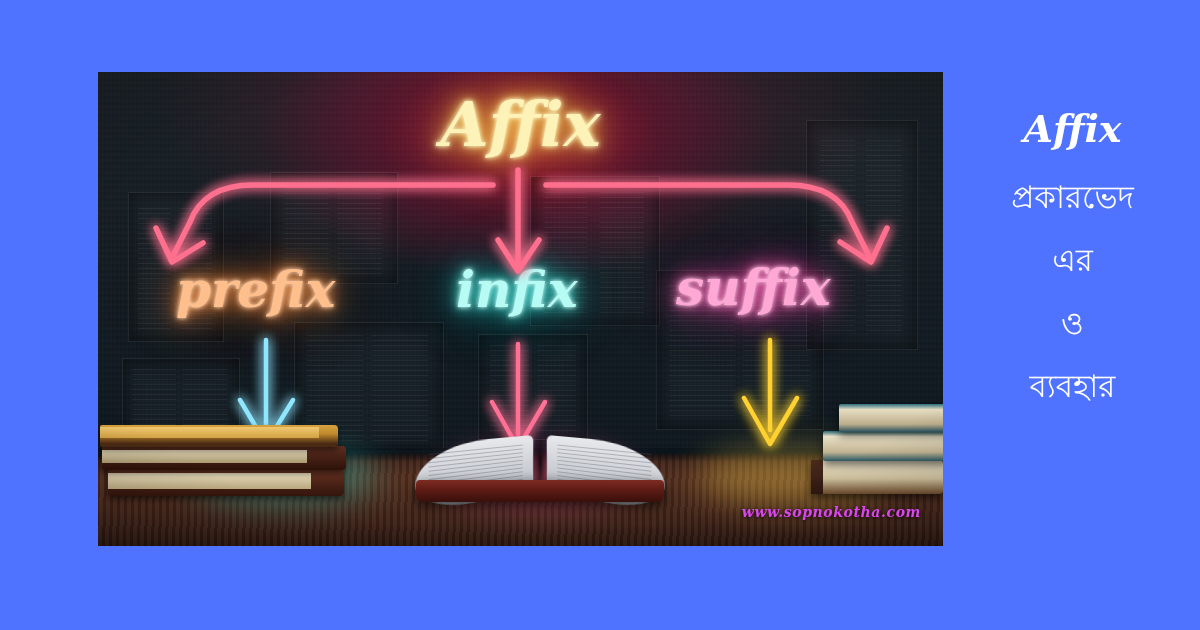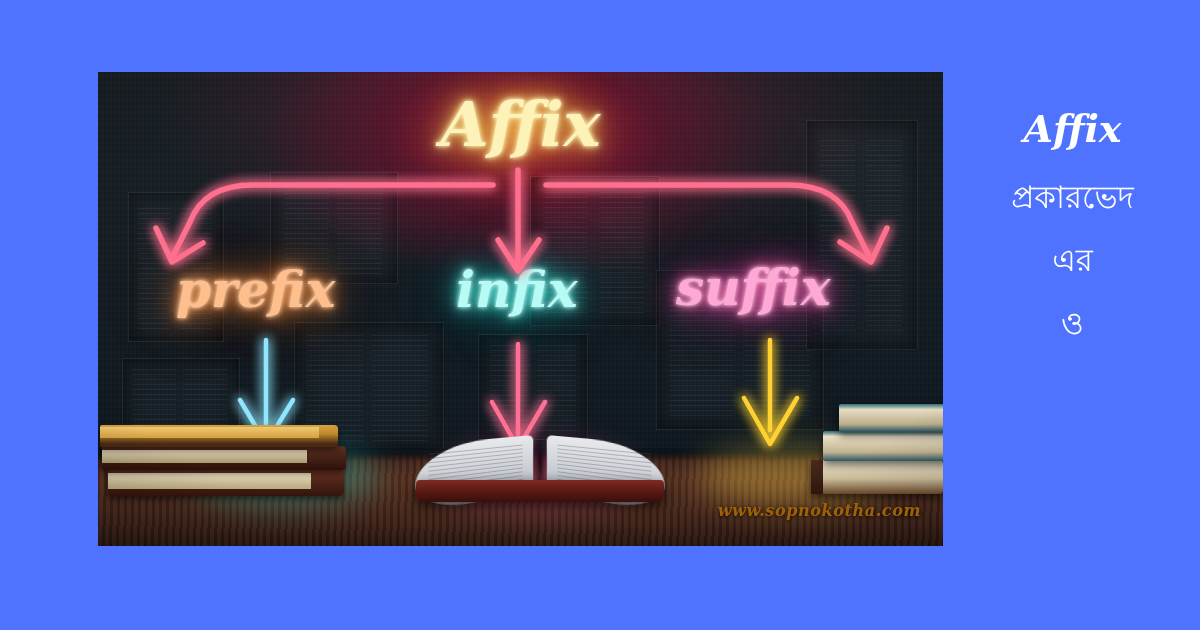--- a/index.html
+++ b/index.html
@@ -266,22 +266,22 @@
   .dg-3 { left: 600px; background: #ffd54a; }
 
   
   .watermark {
     position: absolute;
     right: 22px;
     bottom: 26px;
     font-family: "DejaVu Serif", serif;
     font-style: italic;
     font-weight: 700;
-    font-size: 16px;
-    color: #a16207;
+    font-size: 14px;
+    color: #d946ef;
     letter-spacing: .6px;
     text-shadow: 0 1px 4px rgba(0,0,0,.85);
     white-space: nowrap;
   }
 
   
   .side-text {
     position: absolute;
     left: 945px;
     top: 90px;
@@ -457,15 +457,16 @@
     <div class="vignette"></div>
 
     <div class="watermark">www.sopnokotha.com</div>
   </div>
 
   <div class="side-text">
     <div class="side-line sl-affix">Affix</div>
     <div class="side-line sl-bn big">প্রকারভেদ</div>
     <div class="side-line sl-bn">এর</div>
     <div class="side-line sl-bn">ও</div>
+    <div class="side-line sl-bn big">ব্যবহার</div>
   </div>
 
 </div>
 
 </body></html>

